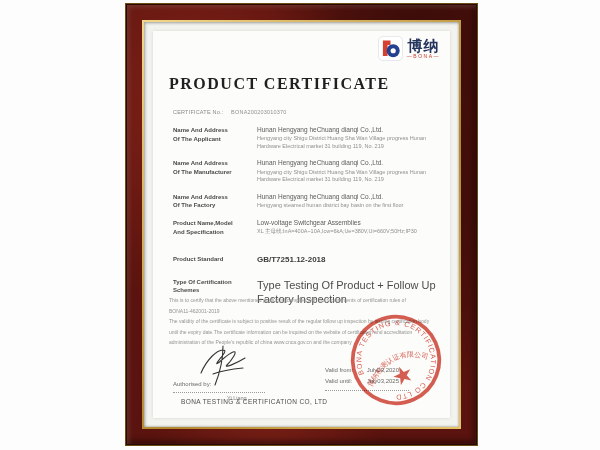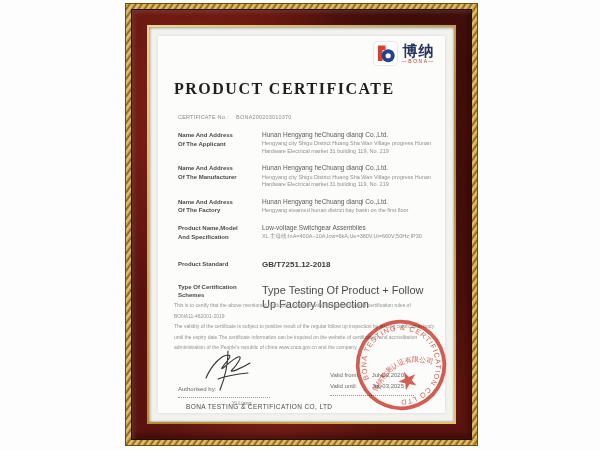--- a/index.html
+++ b/index.html
@@ -1,21 +1,21 @@
 <!DOCTYPE html>
 <html><head>
 <meta charset="utf-8">
 <style>
   * { margin:0; padding:0; box-sizing:border-box; }
   html,body { width:600px; height:450px; background:#fdfdfd; overflow:hidden;
               font-family:"Liberation Sans", sans-serif; }
 
   
   .frame { position:absolute; left:125px; top:3px; width:353px; height:443px; }
-  .rope  { width:100%; height:100%; padding:5px;
+  .rope  { width:100%; height:100%; 
            background:repeating-linear-gradient(125deg,#e9c76c 0px,#c79f3d 2px,#7c5c18 3px,#e9c76c 5px);
            border:1px solid #6b4f12; }
   .wood  { width:100%; height:100%; padding:15px;
            background-color:#5a130e;
            background-image:
              radial-gradient(ellipse at 18% 22%, rgba(140,38,26,.75), transparent 42%),
              radial-gradient(ellipse at 75% 55%, rgba(25,4,3,.55), transparent 45%),
              radial-gradient(ellipse at 40% 85%, rgba(150,44,30,.5), transparent 40%),
              radial-gradient(ellipse at 85% 12%, rgba(30,6,4,.6), transparent 38%);
            border:1px solid #2c0805;

